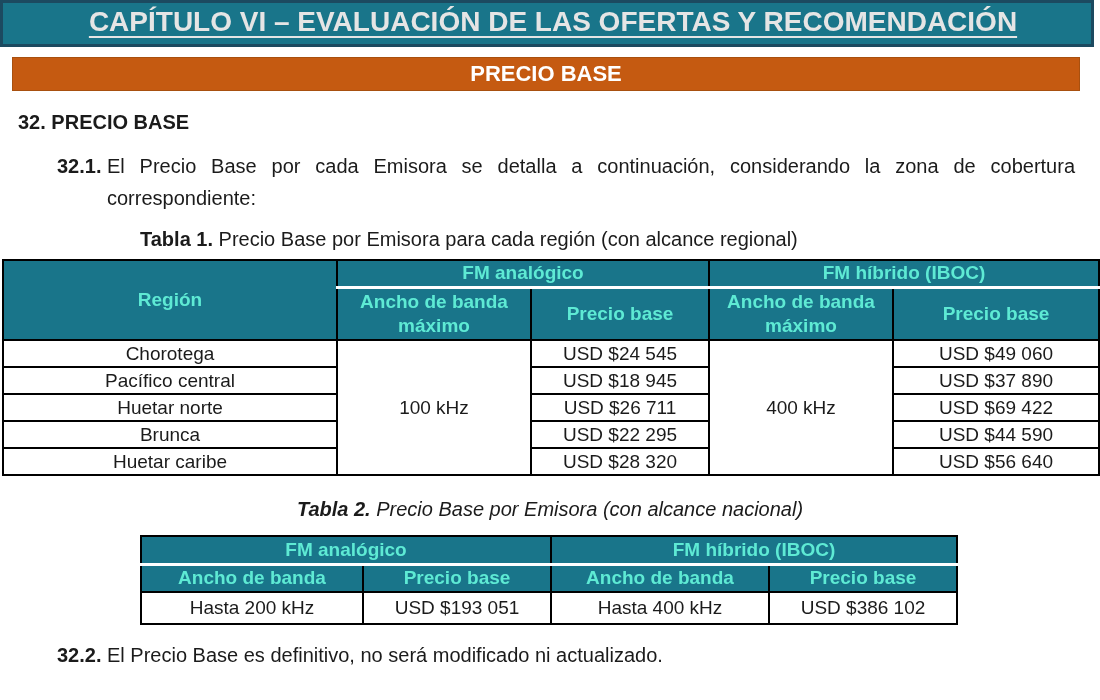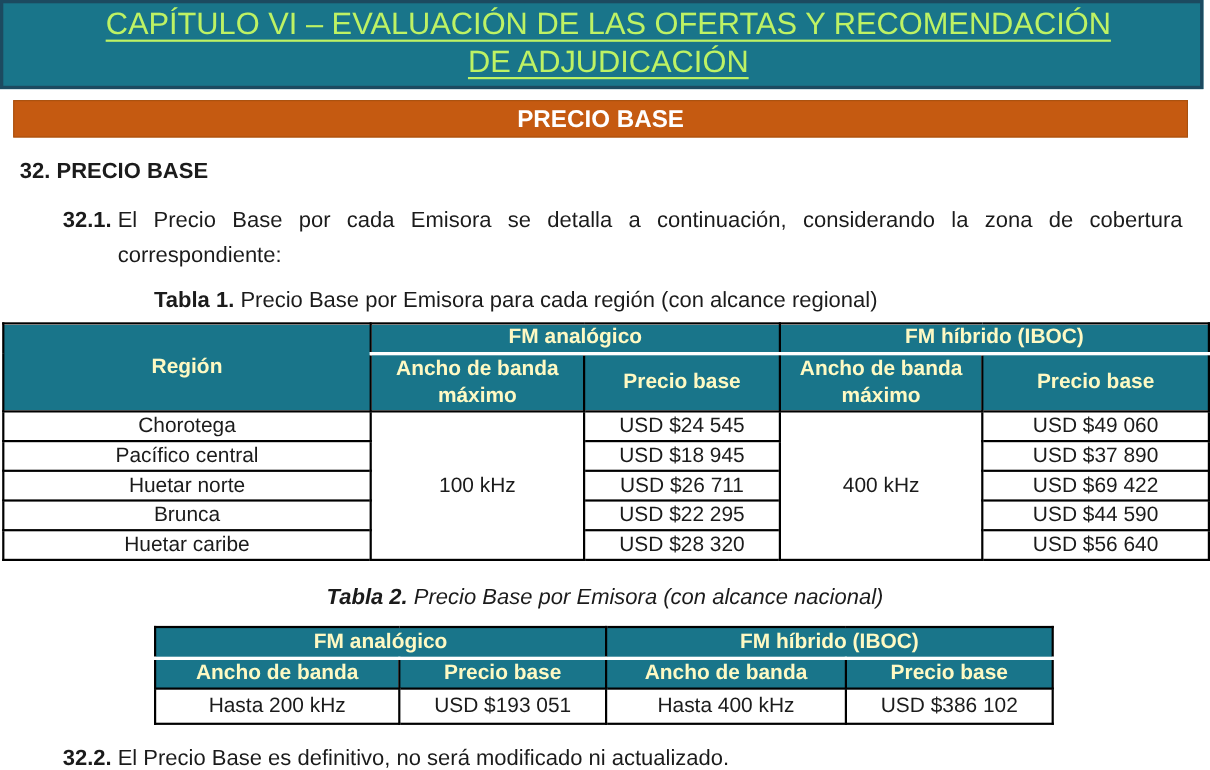--- a/index.html
+++ b/index.html
@@ -10,23 +10,23 @@
     color: #1b1b1b;
     font-family: "Liberation Sans", sans-serif;
     overflow: hidden;
   }
 
   
   .chapter-banner {
     width: 1094px;
     background: #19758A;
     border: 3px solid #1c4a60;
-    color: #bef264;
-    text-align: center;
-    font-weight: normal;
+    color: #e5e5e5;
+    text-align: center;
+    font-weight: bold;
     font-size: 28px;
     line-height: 34px;
     padding: 2px 4px 5px 16px;
   }
   .chapter-banner .u {
     text-decoration: underline;
     text-decoration-thickness: 2px;
     text-underline-offset: 5px;
   }
 
@@ -88,21 +88,21 @@
   }
   th, td {
     border: 2px solid #000000;
     text-align: center;
     vertical-align: middle;
     padding: 1px 4px;
     overflow: hidden;
   }
   th {
     background: #19758A;
-    color: #fef9c3;
+    color: #5eead4;
     font-weight: bold;
   }
   th.group { border-bottom: 3px solid #ffffff; }
   td { background: #ffffff; }
 
   
   .table-1 { margin: 0 0 0 2px; width: 1096px; }
   .table-1 .h1row th { height: 27px; }
   .table-1 .h2row th { height: 53px; line-height: 24px; }
   .table-1 tbody td { height: 27px; }
@@ -111,21 +111,20 @@
   .table-2 { margin: 0 0 0 140px; width: 816px; }
   .table-2 .h1row th { height: 28px; }
   .table-2 .h2row th { height: 28px; }
   .table-2 tbody td { height: 32px; }
 </style>
 </head>
 <body>
 
 <div class="chapter-banner">
   <div><span class="u">CAPÍTULO VI – EVALUACIÓN DE LAS OFERTAS Y RECOMENDACIÓN</span></div>
-  <div><span class="u">DE ADJUDICACIÓN</span></div>
 </div>
 
 <div class="section-bar">PRECIO BASE</div>
 
 <div class="main-heading">32. PRECIO BASE</div>
 
 <div class="clause">
   <span class="num">32.1.</span>
   <span class="txt">El Precio Base por cada Emisora se detalla a continuación, considerando la zona de cobertura correspondiente:</span>
 </div>

